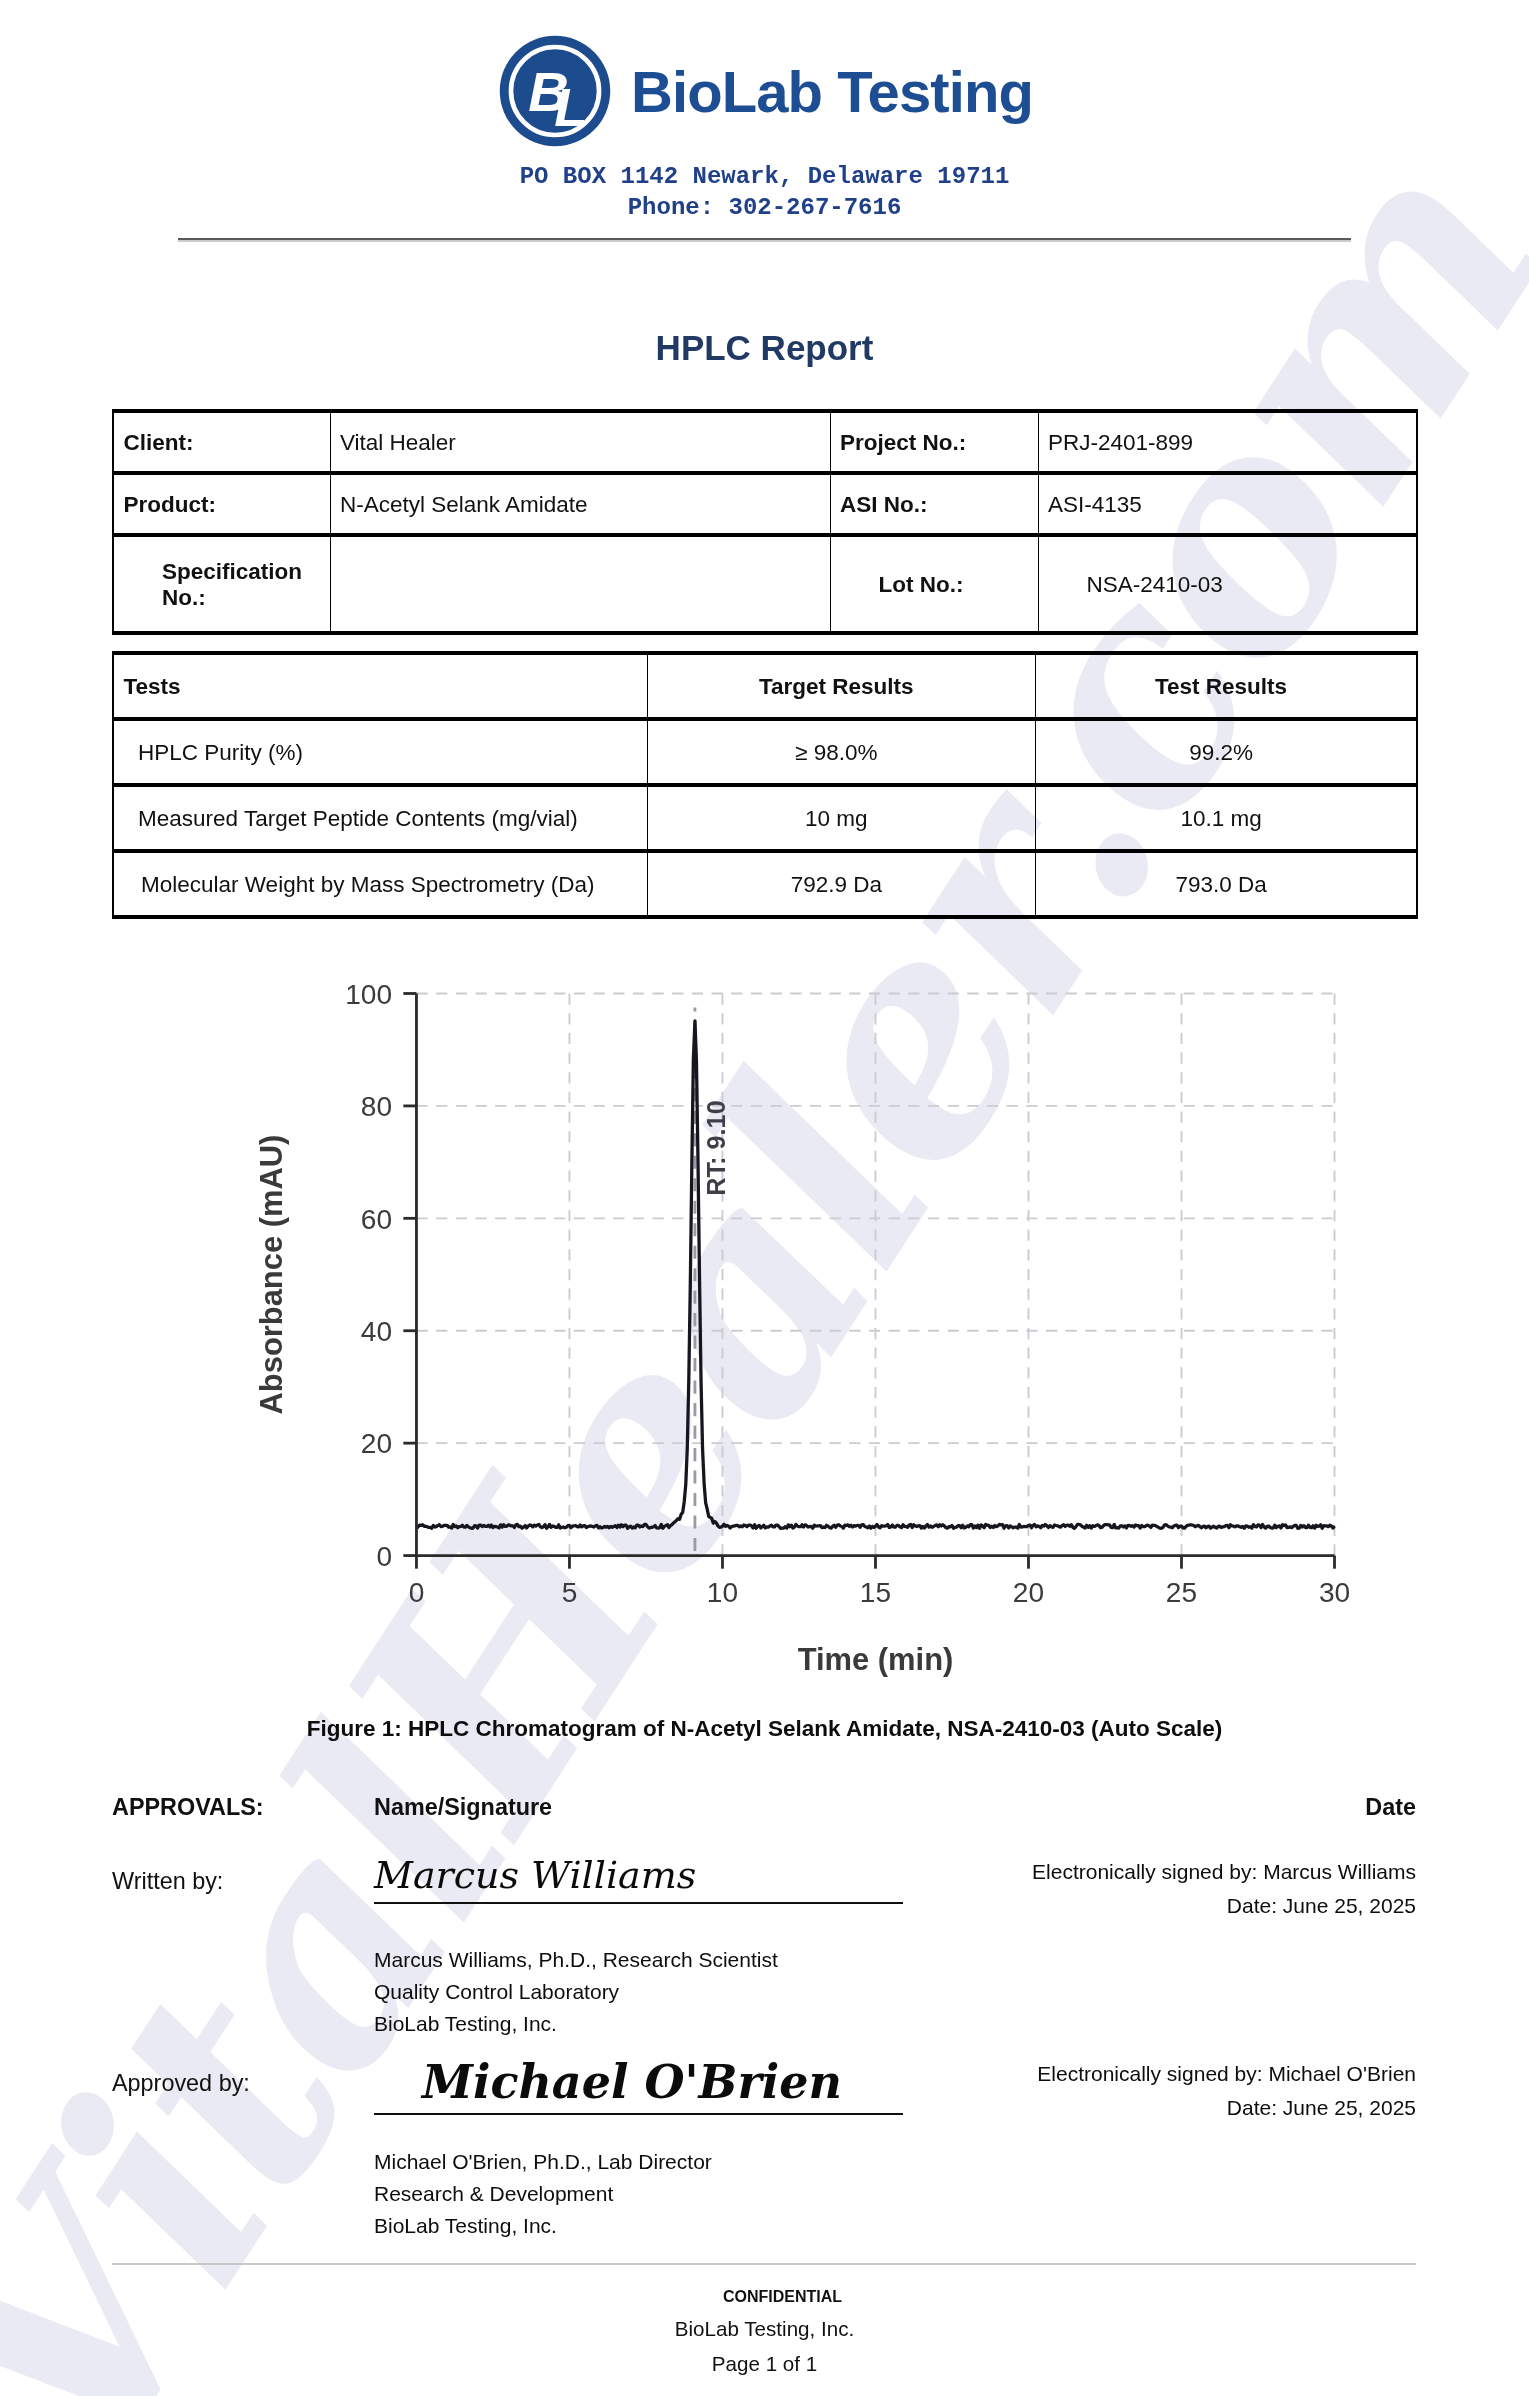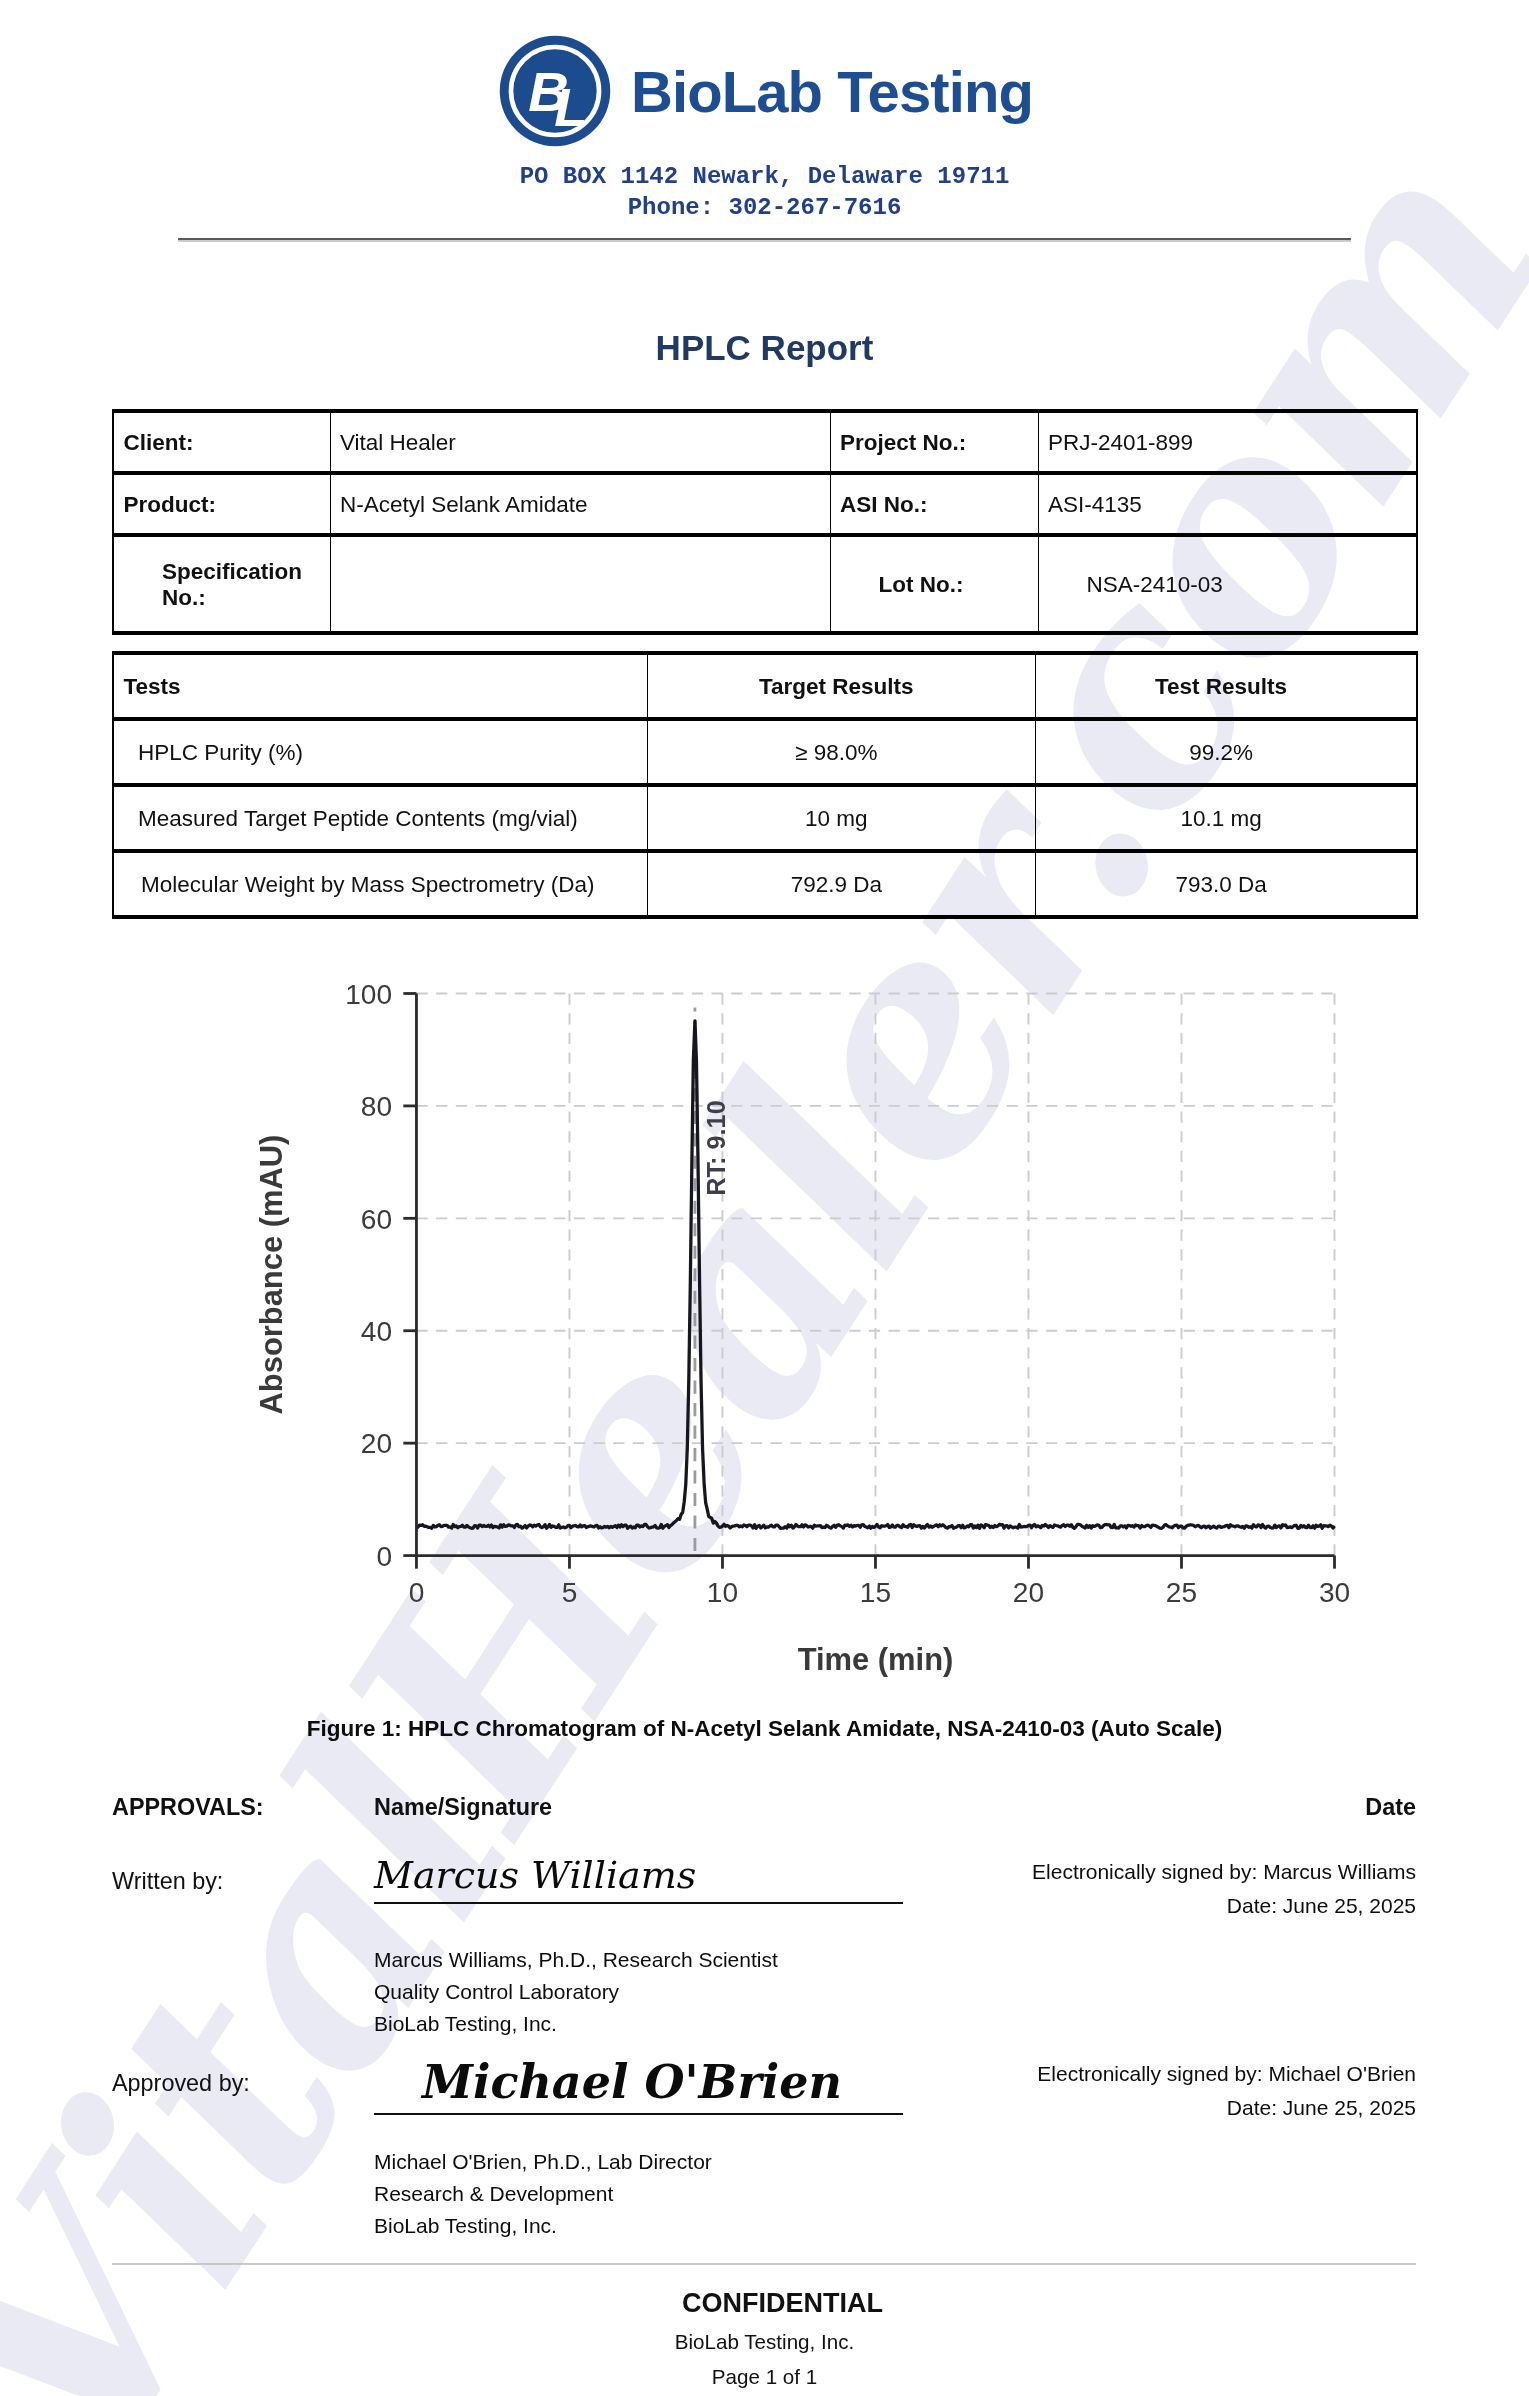--- a/index.html
+++ b/index.html
@@ -63,21 +63,21 @@
         padding-bottom:5.6px;}
   .sig{font-family:"DejaVu Serif",serif;font-style:italic;font-size:38px;color:#0b0b0b;
         line-height:1.1;white-space:nowrap;}
   .sig.heavy{font-weight:bold;font-size:46px;margin-left:48px;}
   .desc{position:absolute;left:262px;top:89px;line-height:32px;font-size:21px;color:#0d0d0d;}
   .esign{position:absolute;right:0;top:0;text-align:right;font-size:21px;line-height:34px;color:#0d0d0d;}
 
   
   .footer-rule{position:absolute;top:2263px;left:112px;width:1304px;height:1.9px;background:#c8c8c8;}
   .footer{position:absolute;top:2288px;left:0;width:100%;text-align:center;}
-  .conf{font-weight:bold;font-size:27px;padding-left:36px;}
+  .conf{font-weight:bold;font-size:16px;padding-left:36px;}
   .fline{margin-top:11.2px;font-size:20.6px;}
 </style>
 </head>
 <body>
 
 <div class="page">
   <div class="watermark">VitalHealer.com</div>
 
   <div id="content">
 

